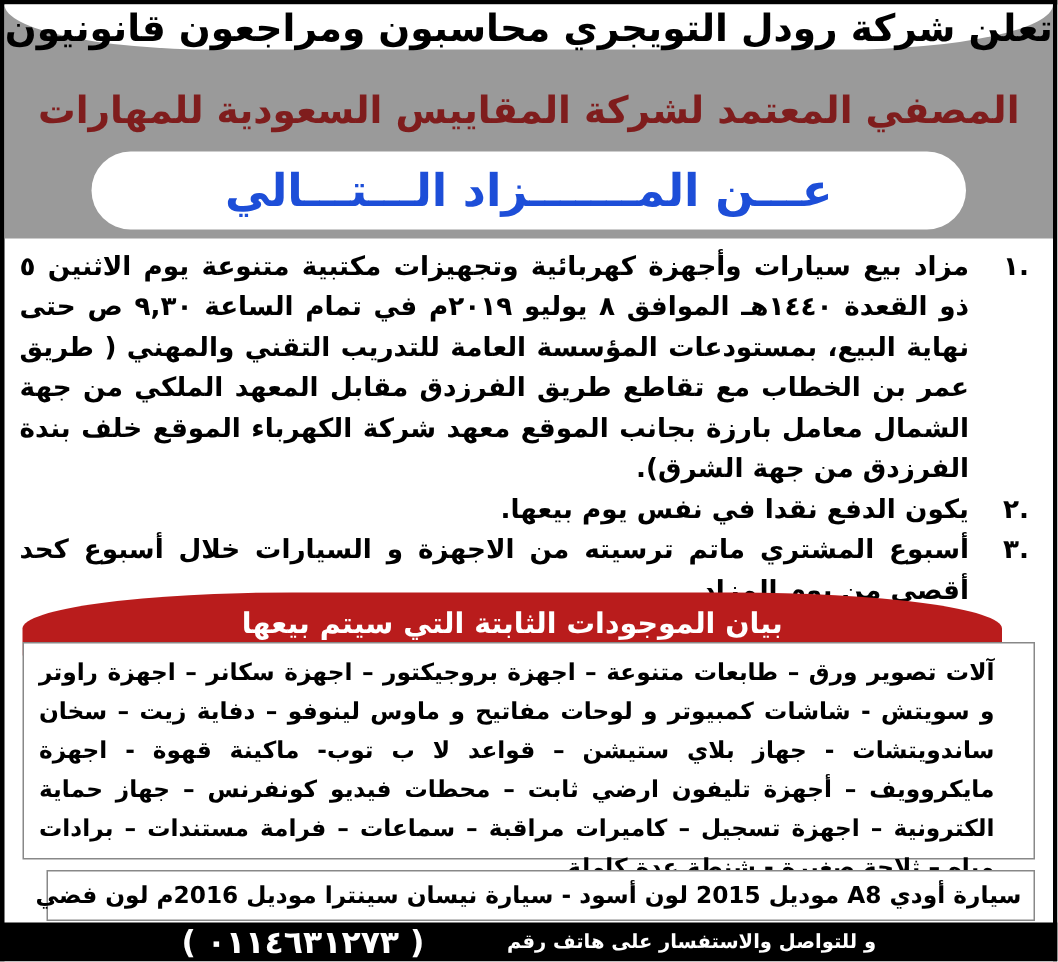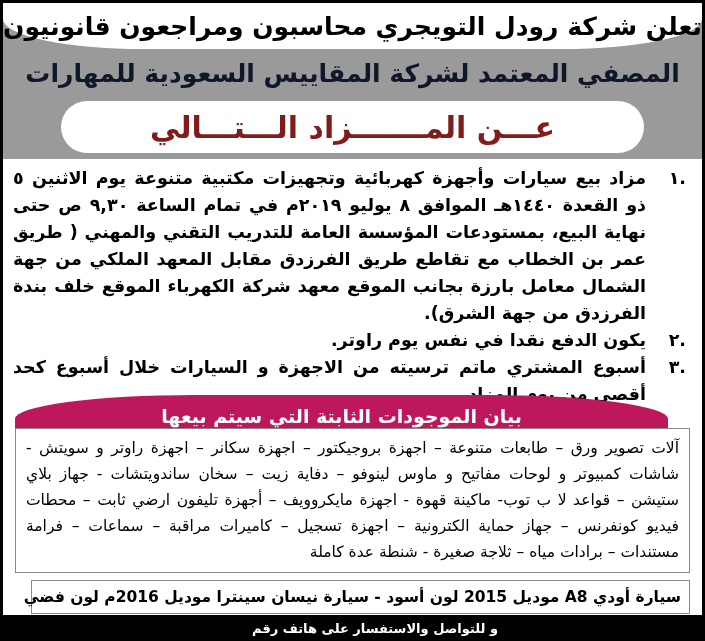--- a/index.html
+++ b/index.html
@@ -8,63 +8,63 @@
     .ad {
       position: relative; width: 705px; height: 641px;
       border-left: 3px solid #000; border-right: 3px solid #000; border-top: 3px solid #000;
       background: #fff;
     }
     .top-band {
       position: absolute; left: 0; right: 0; top: 0; height: 156px;
       background: #9a9a9a;
     }
     .headline-box {
-      position: absolute; left: 0; right: 0; top: 0; height: 46px;
+      position: absolute; left: 0; right: 0; top: 0; height: 30px;
       background: #ffffff;
       border-bottom-left-radius: 140px 30px;
       border-bottom-right-radius: 140px 30px;
       display: flex; align-items: center; justify-content: center;
     }
     .headline {
       font-family: "DejaVu Sans", sans-serif; font-weight: bold;
       font-size: 25px; color: #000; white-space: nowrap; letter-spacing: -0.3px;
     }
     .subheadline {
       position: absolute; left: 0; right: 0; top: 50px; height: 40px;
       display: flex; align-items: center; justify-content: center;
-      font-weight: bold; font-size: 25px; color: #0f172a; white-space: nowrap;
+      font-weight: bold; font-size: 25px; color: #7f1d1d; white-space: nowrap;
     }
     .auction-pill {
       position: absolute; left: 58px; right: 58px; top: 98px; height: 52px;
       background: #ffffff; border-radius: 26px;
       display: flex; align-items: center; justify-content: center;
     }
     .auction-title {
-      font-weight: bold; font-size: 30px; color: #7f1d1d; letter-spacing: 6px; white-space: nowrap;
+      font-weight: bold; font-size: 30px; color: #1d4ed8; letter-spacing: 6px; white-space: nowrap;
     }
     .body-section {
       position: absolute; left: 10px; right: 10px; top: 162px; height: 222px;
       font-weight: bold; font-size: 17.5px; line-height: 27px;
     }
     .item { display: flex; flex-direction: row; }
     .item-num { width: 46px; flex: 0 0 46px; text-align: right; padding-right: 6px; }
     .item-text { flex: 1; text-align: justify; }
     .list-header {
       position: absolute; left: 12px; right: 34px; top: 392px; height: 42px;
-      background: #be185d; color: #fff;
+      background: #b91c1c; color: #fff;
       border-top-left-radius: 180px 24px;
       border-top-right-radius: 180px 24px;
       display: flex; align-items: center; justify-content: center;
       font-weight: bold; font-size: 19px; white-space: nowrap;
     }
     .list-box {
       position: absolute; left: 12px; right: 12px; top: 425px; height: 145px;
       border: 1.5px solid #888; background: #fff;
-      padding: 6px 10px 0 10px;
-      font-weight: normal; font-size: 15.5px; line-height: 26px; text-align: justify;
+      padding: 6px 26px 0 10px;
+      font-weight: bold; font-size: 15.5px; line-height: 26px; text-align: justify;
       text-align-last: right;
     }
     .cars-box {
       position: absolute; left: 28px; right: 12px; top: 577px; height: 34px;
       border: 1.5px solid #888; background: #fff;
       display: flex; align-items: center; justify-content: flex-start;
       padding-right: 8px;
       font-weight: bold; font-size: 15.5px; white-space: nowrap;
     }
     .contact-band {
@@ -91,31 +91,32 @@
     </div>
   </div>
 
   <div class="body-section">
     <div class="item">
       <span class="item-num">.١</span>
       <span class="item-text">مزاد بيع سيارات وأجهزة كهربائية وتجهيزات مكتبية متنوعة يوم الاثنين ٥ ذو القعدة ١٤٤٠هـ الموافق ٨ يوليو ٢٠١٩م في تمام الساعة ٩,٣٠ ص حتى نهاية البيع، بمستودعات المؤسسة العامة للتدريب التقني والمهني ( طريق عمر بن الخطاب مع تقاطع طريق الفرزدق مقابل المعهد الملكي من جهة الشمال معامل بارزة بجانب الموقع معهد شركة الكهرباء الموقع خلف بندة الفرزدق من جهة الشرق).</span>
     </div>
     <div class="item">
       <span class="item-num">.٢</span>
-      <span class="item-text">يكون الدفع نقدا في نفس يوم راوتر.</span>
+      <span class="item-text">يكون الدفع نقدا في نفس يوم بيعها.</span>
     </div>
     <div class="item">
       <span class="item-num">.٣</span>
       <span class="item-text">أسبوع المشتري ماتم ترسيته من الاجهزة و السيارات خلال أسبوع كحد أقصي من يوم المزاد.</span>
     </div>
   </div>
 
   <div class="list-header">بيان الموجودات الثابتة التي سيتم بيعها</div>
 
   <div class="list-box">آلات تصوير ورق – طابعات متنوعة – اجهزة بروجيكتور – اجهزة سكانر – اجهزة راوتر و سويتش - شاشات كمبيوتر و لوحات مفاتيح و ماوس لينوفو – دفاية زيت – سخان ساندويتشات - جهاز بلاي ستيشن – قواعد لا ب توب- ماكينة قهوة - اجهزة مايكروويف – أجهزة تليفون ارضي ثابت – محطات فيديو كونفرنس – جهاز حماية الكترونية – اجهزة تسجيل – كاميرات مراقبة – سماعات – فرامة مستندات – برادات مياه – ثلاجة صغيرة - شنطة عدة كاملة</div>
 
   <div class="cars-box">سيارة أودي A8 موديل 2015 لون أسود - سيارة نيسان سينترا موديل 2016م لون فضي</div>
 
   <div class="contact-band">
     <span class="contact-label">و للتواصل والاستفسار على هاتف رقم</span>
+    <span class="contact-phone">( ٠١١٤٦٣١٢٧٣ )</span>
   </div>
 
 </div>
 
 </body></html>

